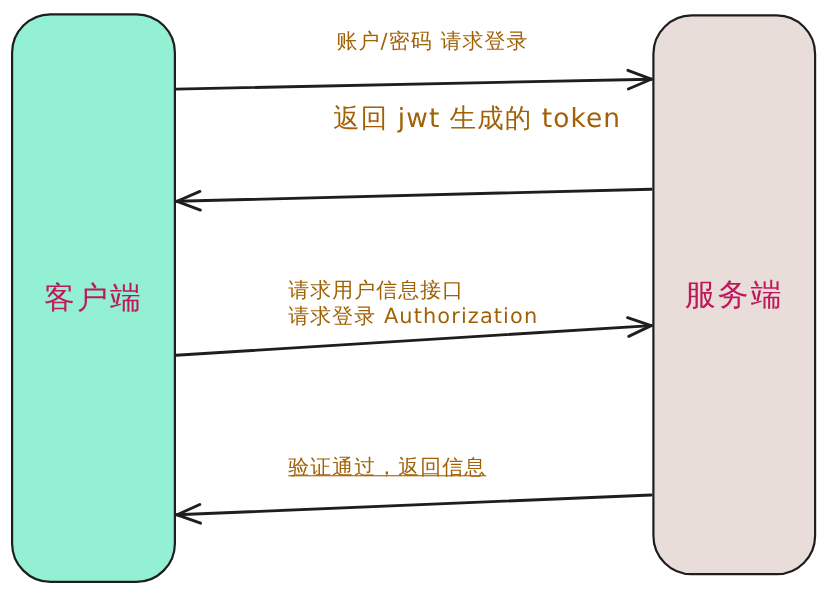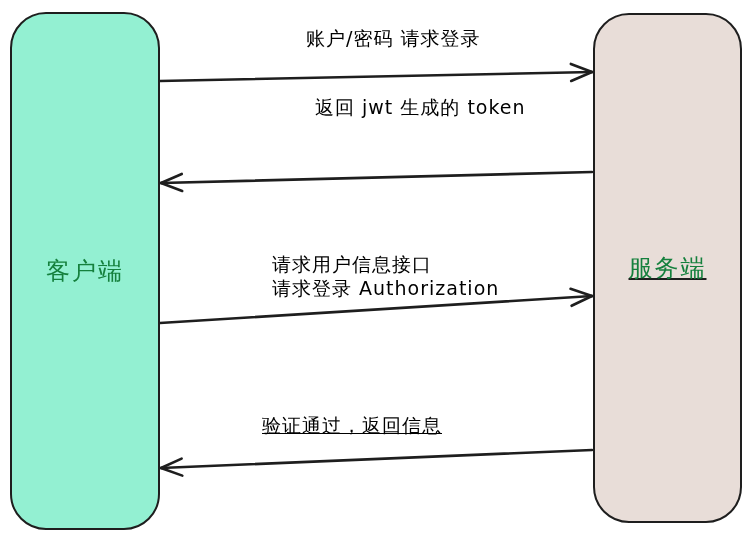--- a/index.html
+++ b/index.html
@@ -21,50 +21,50 @@
     border: 2.8px solid #1e1e1e;
     border-radius: 36px;
     display: flex;
     align-items: center;
     justify-content: center;
     box-sizing: border-box;
   }
   .node-client { left: 10px; top: 12px; width: 150px; height: 518px; }
   .node-server { left: 593px; top: 13px; width: 149px; height: 510px; }
   .node-label {
-    font-size: 24px;
+    font-size: 28px;
     font-weight: 500;
     letter-spacing: 2px;
-    color: #15803d;
+    color: #be185d;
     text-align: right;
   }
   .arrow-layer {
     position: absolute;
     left: 0; top: 0;
     width: 751px;
     height: 540px;
     pointer-events: none;
   }
   .arrow-layer line {
     stroke: #1e1e1e;
     stroke-width: 2.6;
     stroke-linecap: round;
     fill: none;
   }
   .msg-label {
     position: absolute;
     font-size: 19px;
     line-height: 24px;
     letter-spacing: 1px;
-    color: #000000;
+    color: #a16207;
     white-space: nowrap;
   }
   .msg-1 { left: 306px; top: 26px; }
-  .msg-2 { left: 303px; top: 95px; font-size: 19px; margin-left: 12px; }
-  .msg-3 { left: 272px; top: 252px; }
+  .msg-2 { left: 303px; top: 95px; font-size: 24px; }
+  .msg-3 { left: 262px; top: 252px; }
   .msg-4 { left: 262px; top: 413px; text-decoration: underline; }
   .msg-line { display: block; }
 </style>
 </head>
 <body>
 
 <div class="canvas">
 
   <svg class="arrow-layer" viewBox="0 0 751 540" xmlns="http://www.w3.org/2000/svg">
       <g>
@@ -86,21 +86,21 @@
         <line x1="592" y1="450" x2="161" y2="468"></line>
         <line x1="182.33638928949907" y1="475.61633061827996" x2="161" y2="468"></line>
         <line x1="181.62703084506333" y1="458.6311367542905" x2="161" y2="468"></line>
       </g>
     </svg>
 
   <div class="node node-client" style="background: rgb(147, 240, 210);">
     <span class="node-label">客户端</span>
   </div>
 
-  <div class="node node-server" style="background: rgb(232, 221, 216); text-decoration: underline;">
+  <div class="node node-server" style="background: rgb(232, 221, 216);">
     <span class="node-label">服务端</span>
   </div>
 
   <div class="msg-label msg-1">账户/密码 请求登录</div>
 
   <div class="msg-label msg-2">返回 jwt 生成的 token</div>
 
   <div class="msg-label msg-3">
     <span class="msg-line">请求用户信息接口</span>
     <span class="msg-line">请求登录 Authorization</span>

